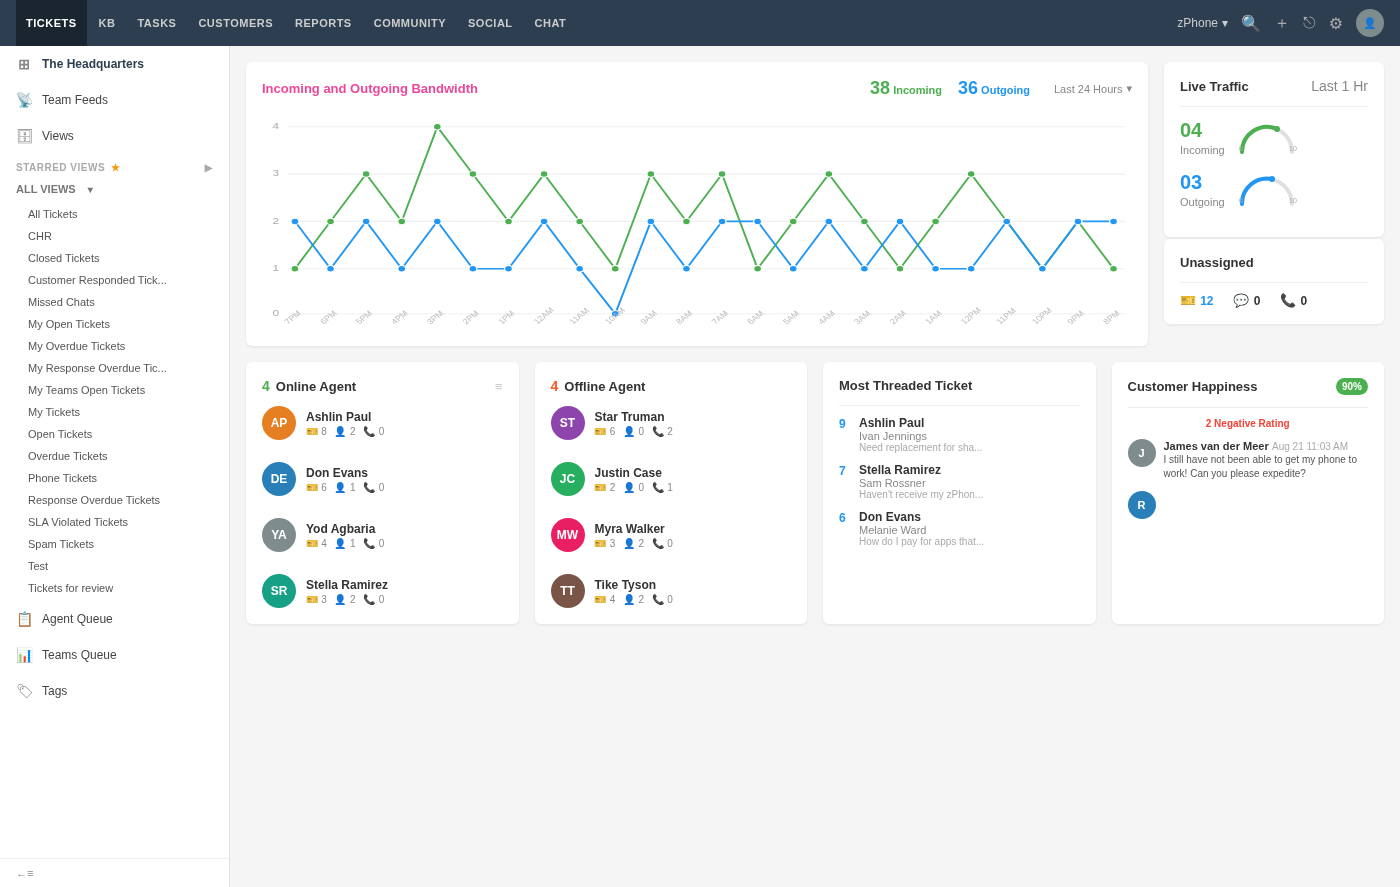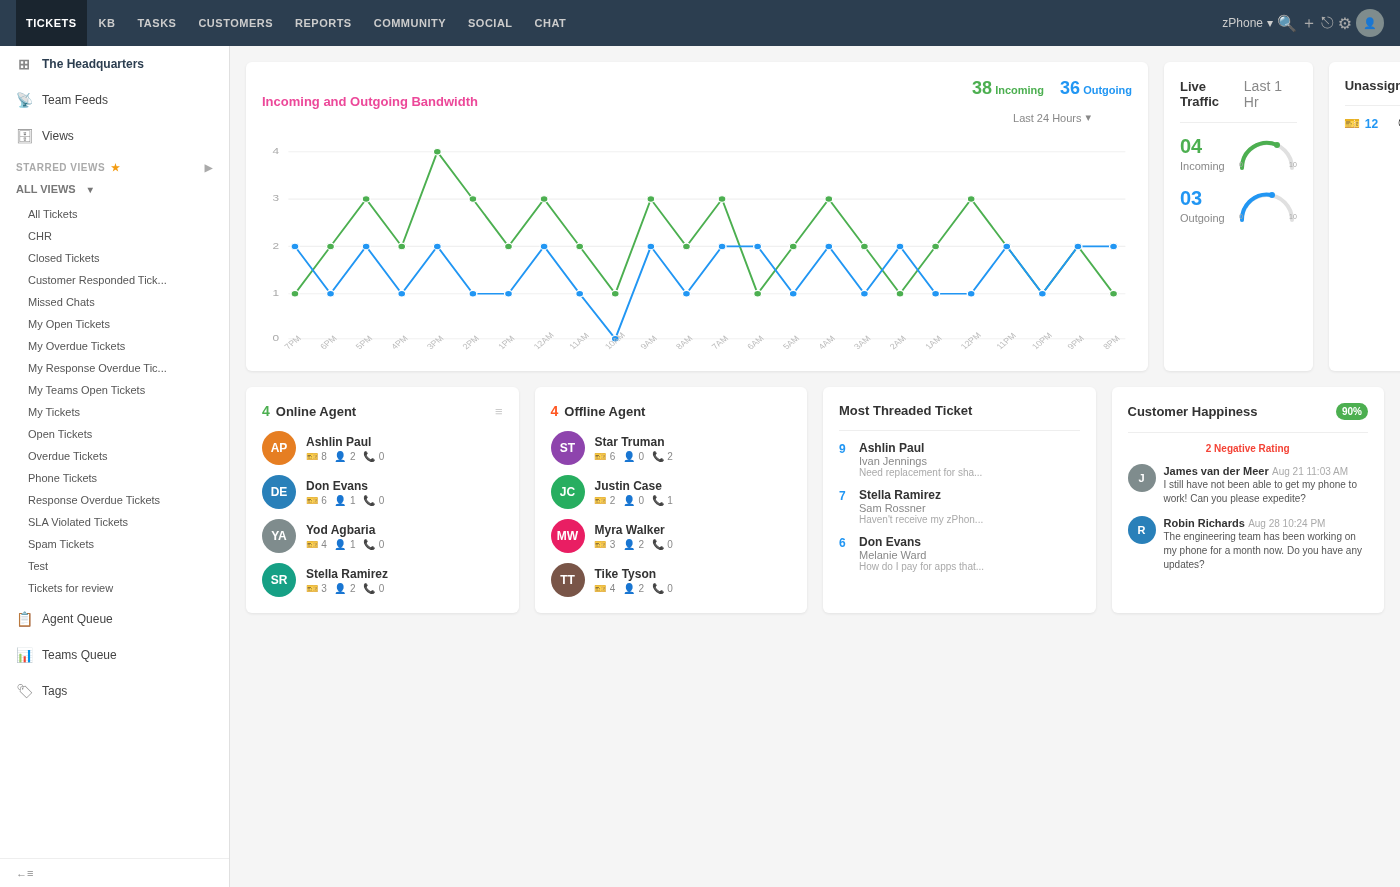--- a/index.html
+++ b/index.html
@@ -3,21 +3,21 @@
   <meta charset="utf-8">
   <style>
     * { box-sizing: border-box; margin: 0; padding: 0; }
     body { font-family: -apple-system, BlinkMacSystemFont, 'Segoe UI', Arial, sans-serif; background: #f0f0f0; font-size: 12px; color: #333; }
 
     
     .top-nav { background: #2c3e50; display: flex; align-items: center; height: 46px; padding: 0 16px; }
     .top-nav .nav-items { display: flex; align-items: center; gap: 2px; flex: 1; }
     .nav-item { color: #ccc; font-size: 11px; font-weight: 600; letter-spacing: 0.5px; padding: 20px 10px; cursor: pointer; text-transform: uppercase; border-radius: 3px; }
     .nav-item.active { background: #1a252f; color: #fff; }
-    .top-nav .nav-right { display: flex; align-items: center; gap: 4px; }
+    .top-nav .nav-right { display: flex; align-items: center; gap: 13px; }
     .zphone-btn { color: #ccc; font-size: 12px; cursor: pointer; display: flex; align-items: center; gap: 4px; }
     .nav-icon { color: #aaa; font-size: 16px; cursor: pointer; }
     .avatar-circle { width: 28px; height: 28px; border-radius: 50%; background: #7f8c8d; display: flex; align-items: center; justify-content: center; color: white; font-size: 11px; overflow: hidden; }
 
     
     .app-body { display: flex; height: calc(100vh - 46px); background: #f5f5f5; }
 
     
     .sidebar { width: 230px; background: #fff; border-right: 1px solid #e0e0e0; display: flex; flex-direction: column; overflow-y: auto; flex-shrink: 0; }
     .sidebar-item { display: flex; align-items: center; gap: 10px; padding: 10px 16px; cursor: pointer; color: #444; font-size: 12px; font-weight: 500; }
@@ -76,21 +76,21 @@
     .stat-red { color: #f44336; }
 
     
     .bottom-section { display: grid; grid-template-columns: 1fr 1fr 1fr 1fr; gap: 16px; }
 
     
     .agent-card-title { font-size: 13px; font-weight: 600; margin-bottom: 12px; display: flex; align-items: center; gap: 6px; }
     .agent-count { font-size: 14px; font-weight: 700; }
     .online-count { color: #4caf50; }
     .offline-count { color: #ff5722; }
-    .agent-list { display: flex; flex-direction: column; gap: 10px; }
+    .agent-list { display: flex; flex-direction: column; gap: 22px; }
     .agent-row { display: flex; align-items: center; gap: 10px; }
     .agent-avatar { width: 34px; height: 34px; border-radius: 50%; background: #ccc; flex-shrink: 0; overflow: hidden; display: flex; align-items: center; justify-content: center; font-size: 12px; color: white; font-weight: 600; }
     .agent-info { flex: 1; }
     .agent-name { font-size: 12px; font-weight: 600; color: #333; }
     .agent-stats { display: flex; gap: 8px; margin-top: 2px; }
     .a-stat { display: flex; align-items: center; gap: 2px; font-size: 10px; color: #888; }
 
     
     .threaded-title { font-size: 13px; font-weight: 600; margin-bottom: 12px; }
     .top-conversations-badge { background: #e8f4f8; color: #2196f3; font-size: 10px; font-weight: 600; padding: 3px 10px; border-radius: 12px; text-align: center; margin-bottom: 10px; display: inline-block; }
@@ -215,21 +215,21 @@
     </div>
   </aside>
 
   <main class="main-content">
 
     <div class="top-section">
 
       <div class="card">
         <div class="chart-header">
           <span class="chart-title">Incoming and Outgoing Bandwidth</span>
-          <div style="display:flex;align-items:center;gap:12px;flex-direction:column;">
+          <div style="display:flex;align-items:center;gap:24px;">
             <div class="chart-legend">
               <div class="legend-item legend-incoming">
                 <span class="legend-num">38</span>
                 <span> </span>
                 <span>Incoming</span>
               </div>
               <div class="legend-item legend-outgoing">
                 <span class="legend-num">36</span>
                 <span> </span>
                 <span>Outgoing</span>
@@ -332,21 +332,21 @@
             <text x="506" y="198" font-size="7" fill="#bbb" transform="rotate(-45,506,198)">1AM</text>
             <text x="533" y="198" font-size="7" fill="#bbb" transform="rotate(-45,533,198)">12PM</text>
             <text x="560" y="198" font-size="7" fill="#bbb" transform="rotate(-45,560,198)">11PM</text>
             <text x="587" y="198" font-size="7" fill="#bbb" transform="rotate(-45,587,198)">10PM</text>
             <text x="614" y="198" font-size="7" fill="#bbb" transform="rotate(-45,614,198)">9PM</text>
             <text x="641" y="198" font-size="7" fill="#bbb" transform="rotate(-45,641,198)">8PM</text>
           </svg>
         </div>
       </div>
 
-      <div style="display:flex;gap:16px;">
+      <div style="display:flex;flex-direction:column;gap:2px;">
         <div class="card">
           <div class="live-traffic-header">
             <span class="live-traffic-title">Live Traffic</span>
             <span class="live-time">Last 1 Hr</span>
           </div>
           <hr class="divider">
           <div class="gauge-section">
             <div class="gauge-row">
               <div>
                 <div class="gauge-number green">04</div>
@@ -551,25 +551,18 @@
             <div>
               <span class="feedback-name">James van der Meer</span>
               <span class="feedback-date"> Aug 21 11:03 AM</span>
             </div>
             <div class="feedback-text">I still have not been able to get my phone to work! Can you please expedite?</div>
           </div>
         </div>
 
         <div class="feedback-item">
           <div class="feedback-avatar av-blue">R</div>
-          <div>
-            <div>
-              <span class="feedback-name">Robin Richards</span>
-              <span class="feedback-date"> Aug 28 10:24 PM</span>
-            </div>
-            <div class="feedback-text">The engineering team has been working on my phone for a month now. Do you have any updates?</div>
-          </div>
         </div>
       </div>
 
     </div>
   </main>
 </div>
 
 </body></html>

